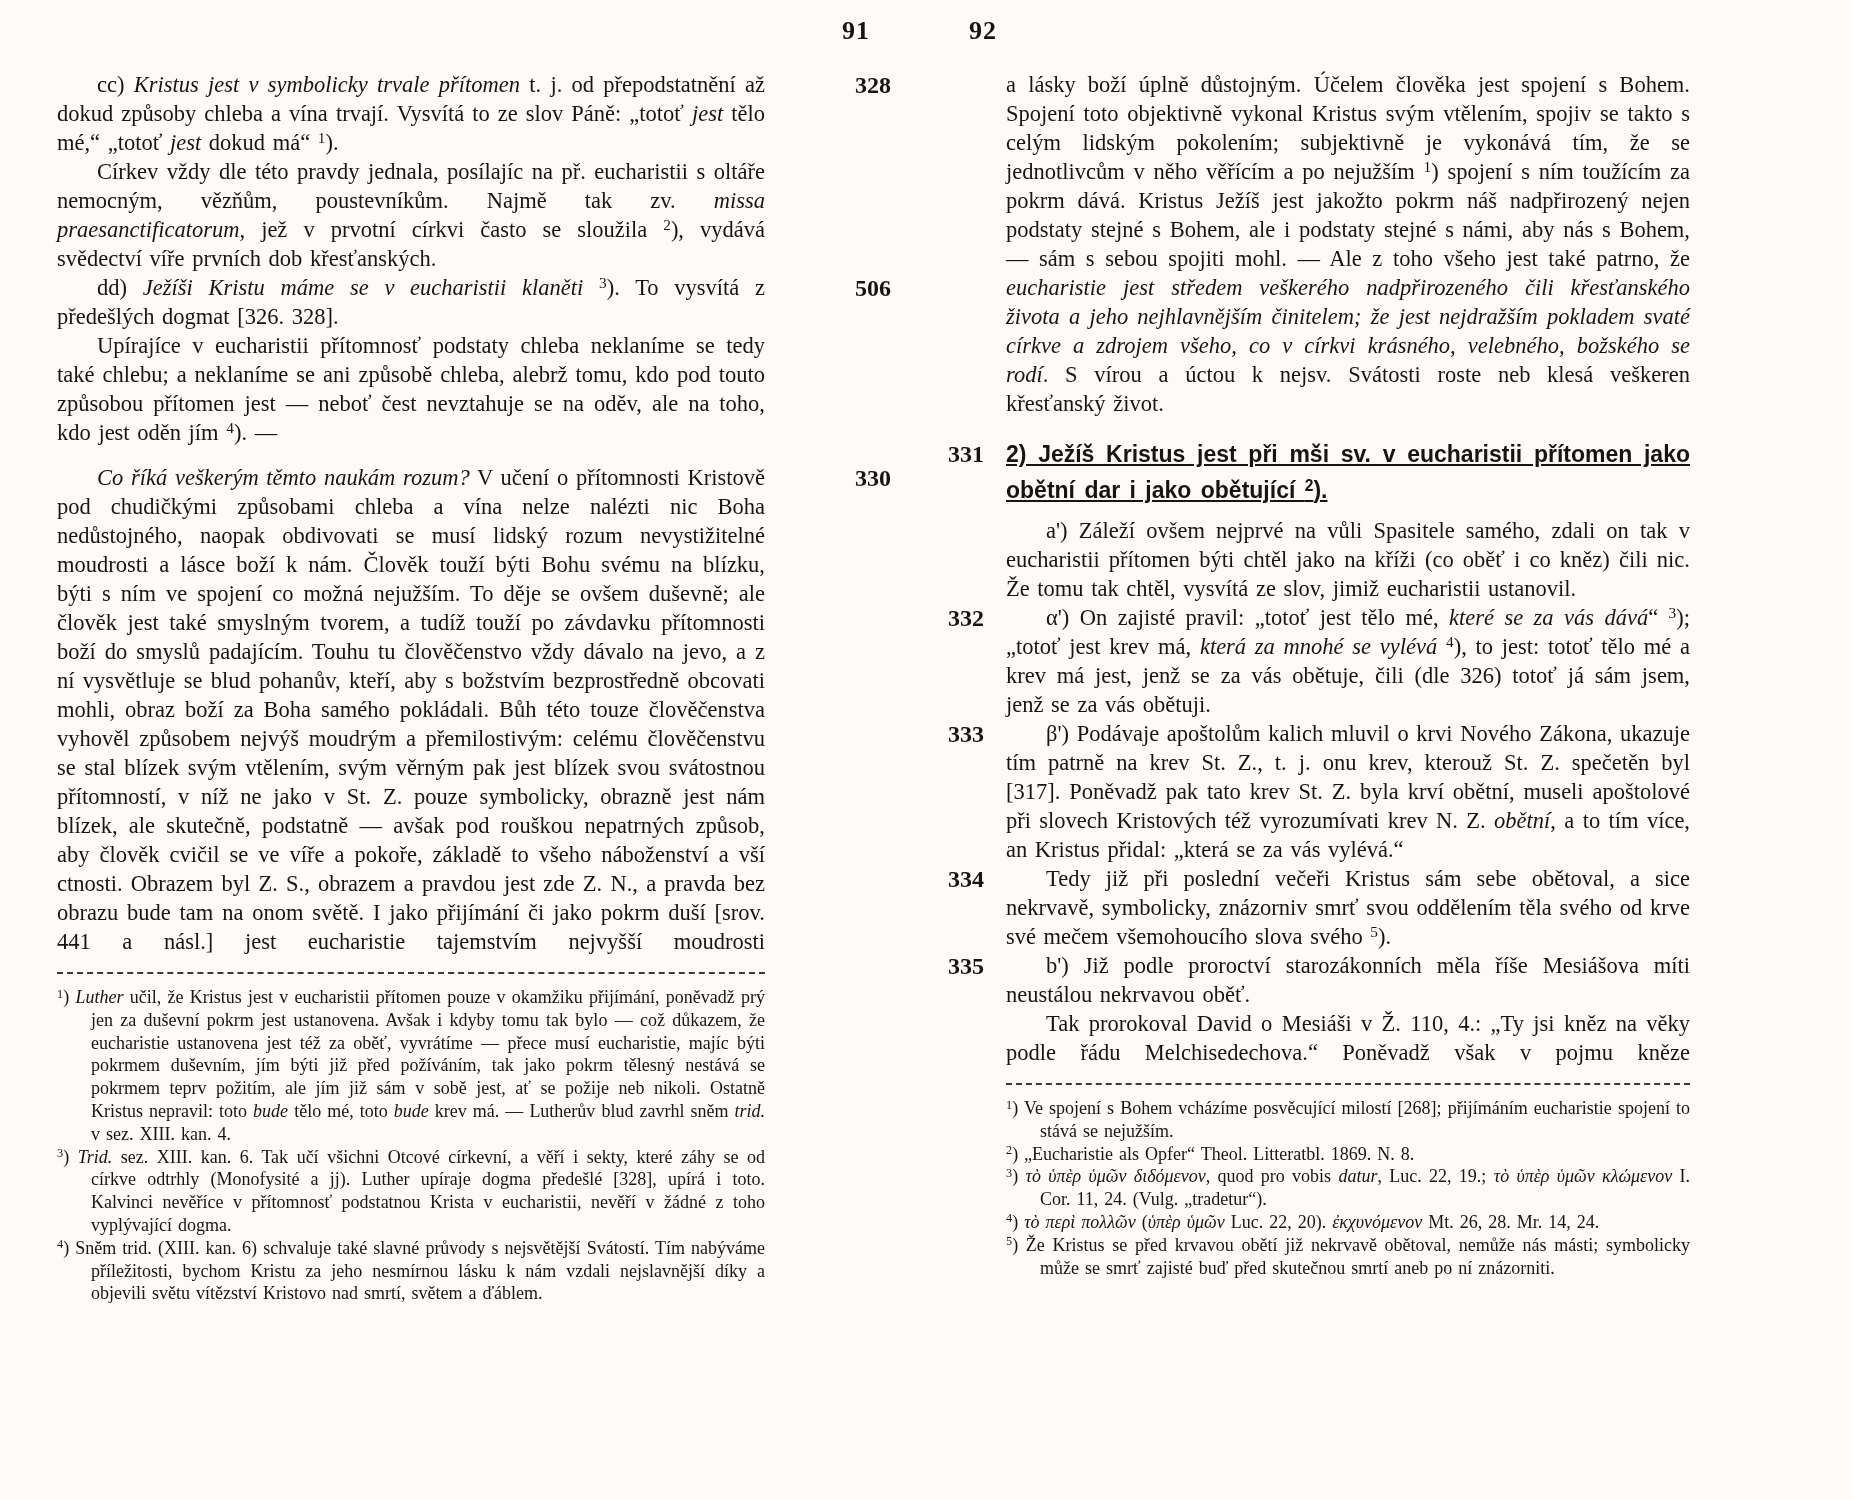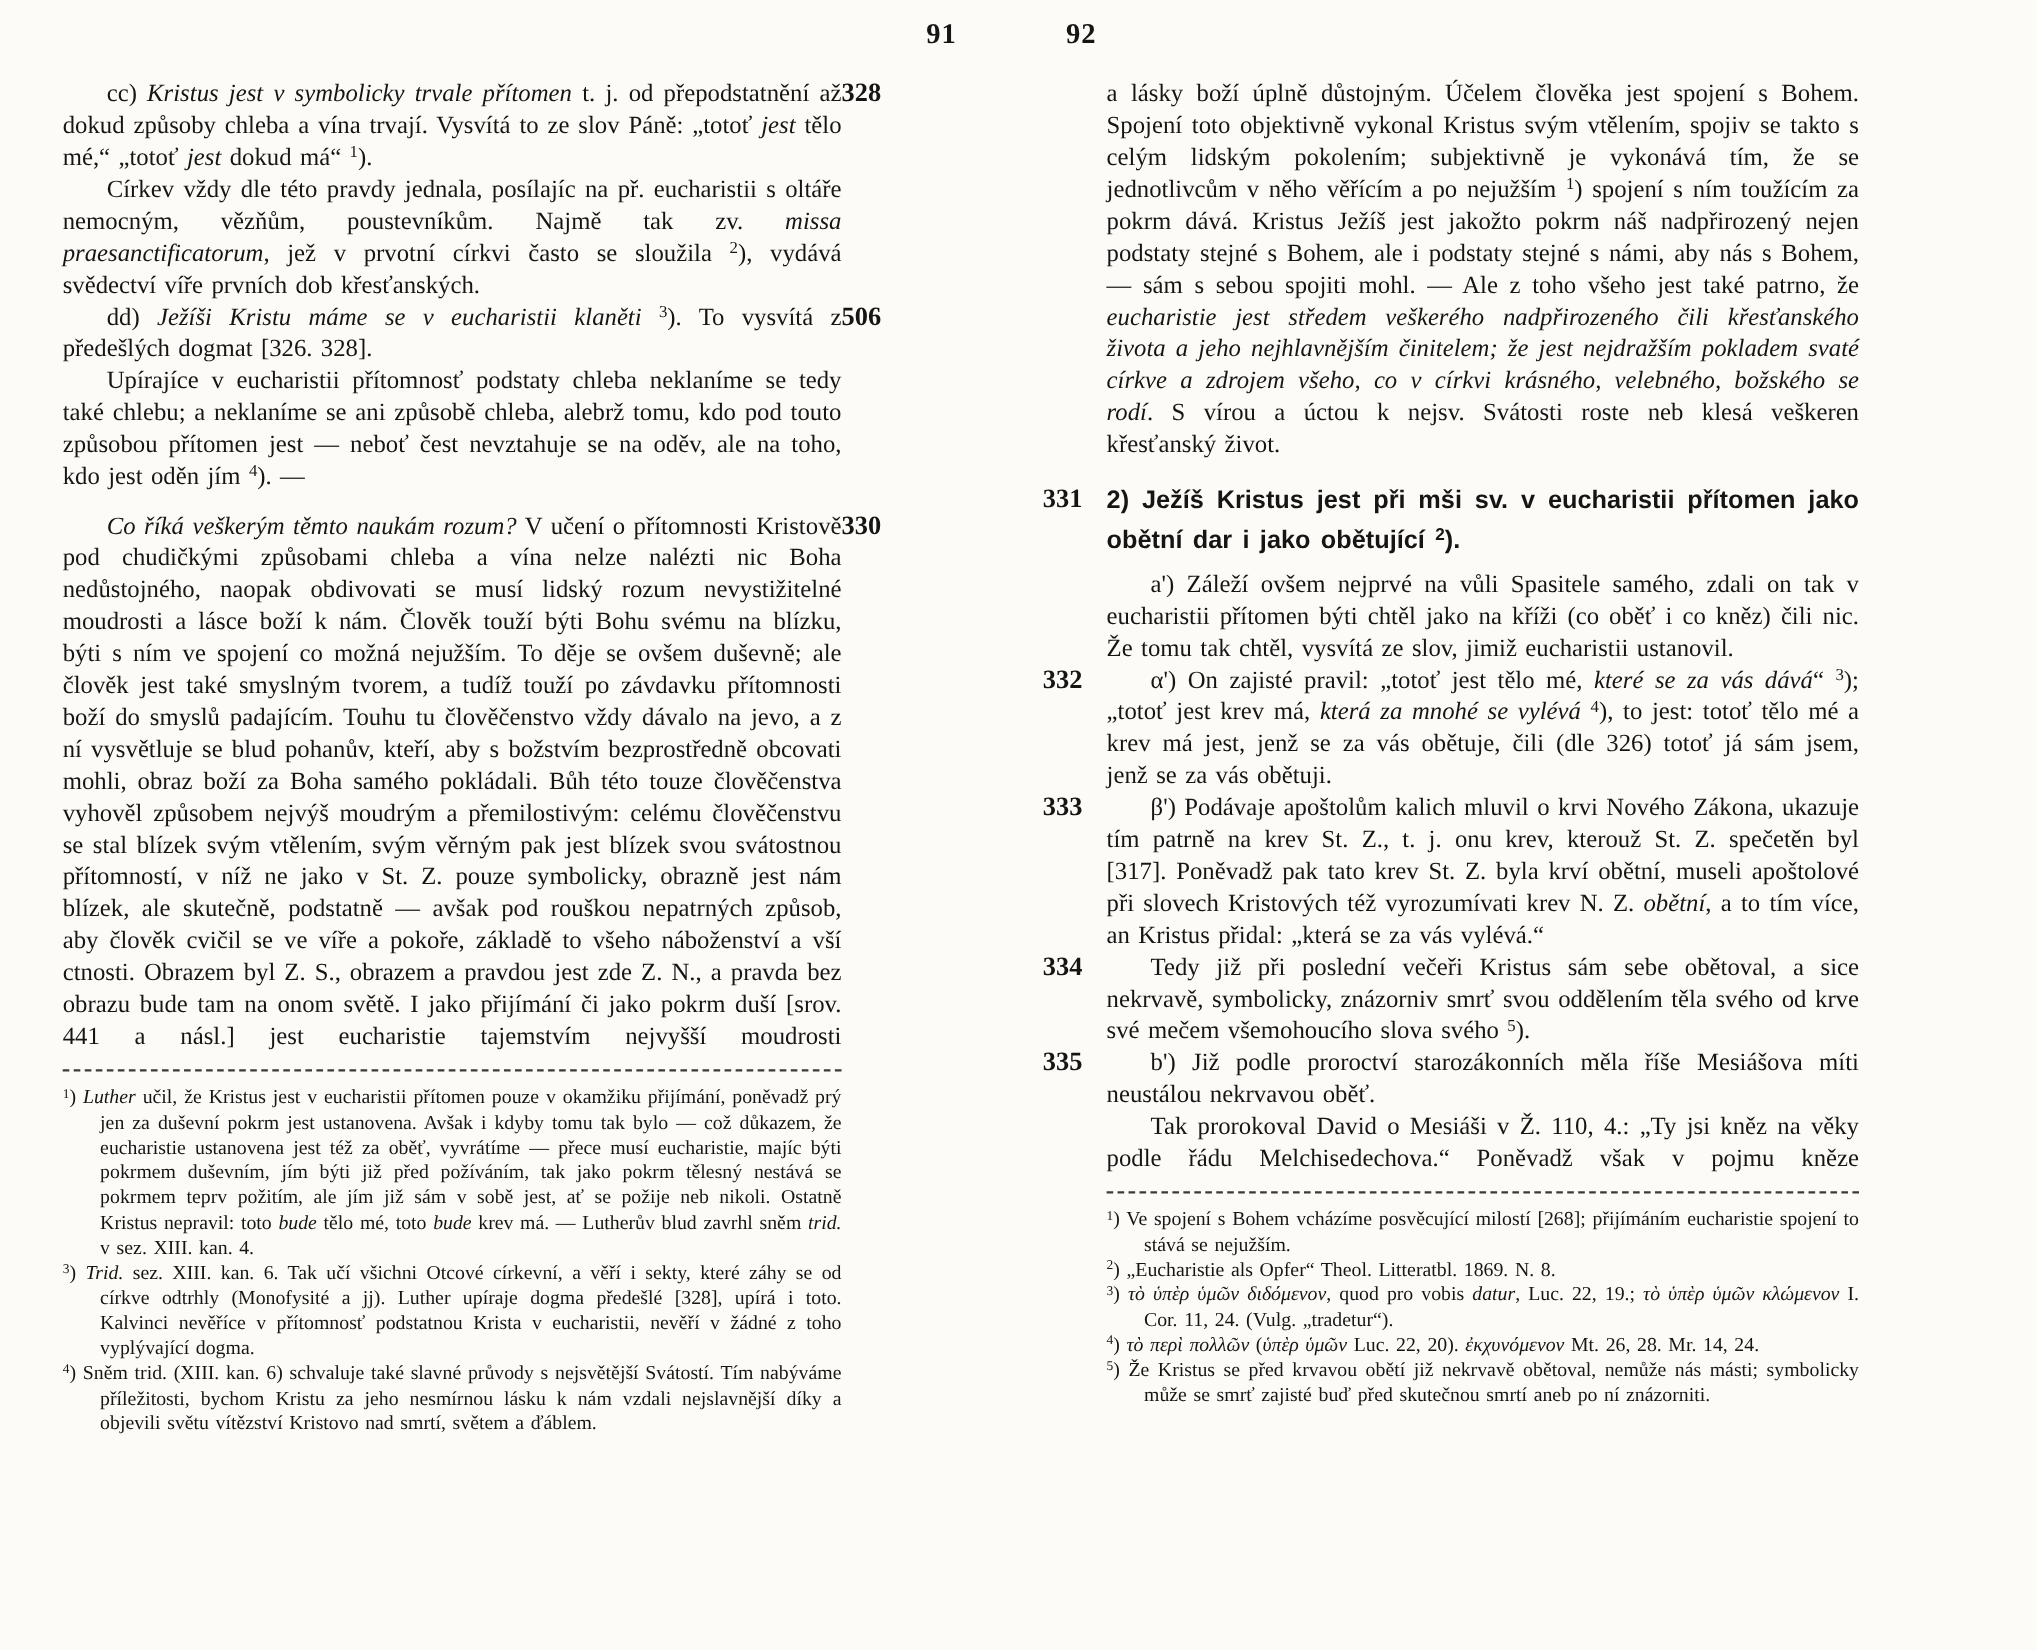--- a/index.html
+++ b/index.html
@@ -29,28 +29,29 @@
   }
   .para.indent{text-indent:40px;}
   .para.gap{margin-top:16px;}
   .para.jlast{text-align-last:justify;}
   .para.heading{
     font-family:"Liberation Sans","DejaVu Sans",sans-serif;
     font-weight:bold;
     font-size:23px;line-height:36px;
     margin-top:18px;margin-bottom:8px;
     word-spacing:3px;
+    text-decoration:underline;
   }
   .margin-num{
     position:absolute;top:1px;
     font:bold 24px/29px "Liberation Serif","DejaVu Serif",serif;
     text-indent:0;
     white-space:nowrap;
   }
-  .col-left .margin-num{left:100%;}
+  .col-left .margin-num{left:100%;margin-left:90px;}
   .col-right .margin-num{right:100%;margin-right:22px;}
   .para.heading .margin-num{top:4px;}
   .fnrule{
     height:0;
     border-top:2px dashed #3c3a36;
     margin:16px 0 12px 0;
     width:100%;
   }
   .footnote{
     margin:0;

